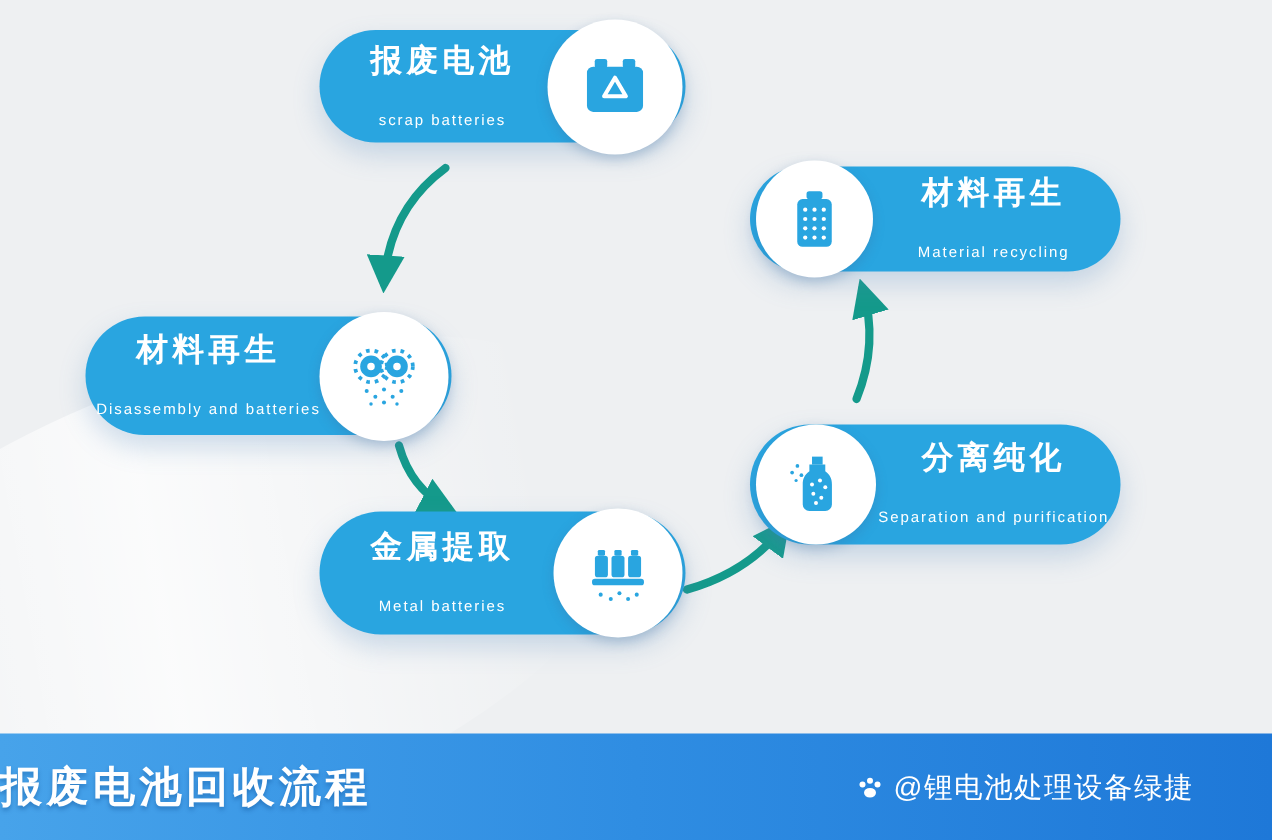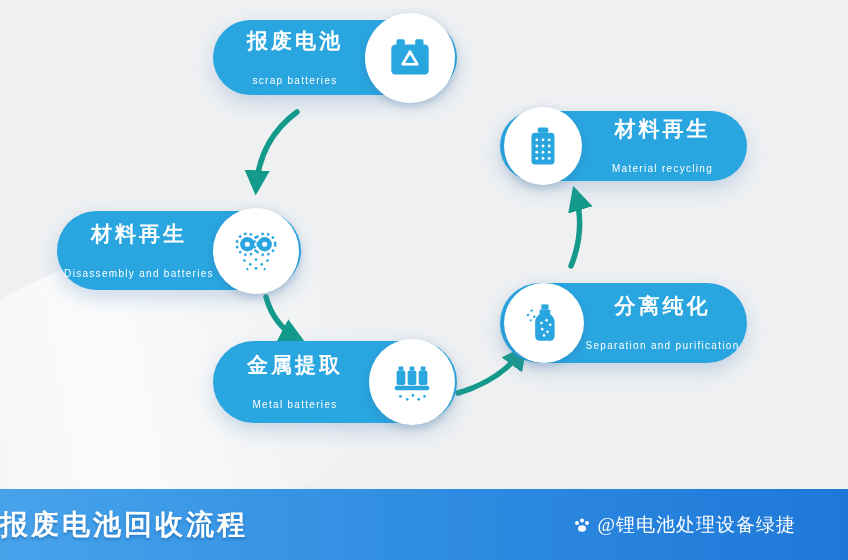--- a/index.html
+++ b/index.html
@@ -25,21 +25,21 @@
     display:flex;align-items:center;justify-content:center;box-shadow:0 3px 8px rgba(60,110,160,.30);}
   .pill.icon-right .circle{right:2px;}
   .pill.icon-left  .circle{left:4px;}
 
   .footer{position:absolute;left:0;bottom:0;width:848px;height:71px;
     background:linear-gradient(90deg,#47a3ea 0%,#2f8de2 50%,#1e78d8 100%);z-index:3;
     display:flex;align-items:center;justify-content:flex-start;}
   .footer-title{color:#fff;font-size:28px;font-weight:bold;letter-spacing:3px;
     text-shadow:0 2px 3px rgba(0,60,130,.35);}
   .watermark{position:absolute;right:52px;top:50%;transform:translateY(-50%);
-    display:flex;align-items:center;gap:6px;color:#fff;font-size:19px;letter-spacing:1px;font-family:Liberation Serif, serif;}
+    display:flex;align-items:center;gap:6px;color:#fff;font-size:19px;letter-spacing:1px;}
 </style>
 </head>
 <body>
 
 <div class="stage">
 
   <div class="swoosh"></div>
 
   <svg class="arrows" width="848" height="560" viewBox="0 0 848 560">
     <defs>

